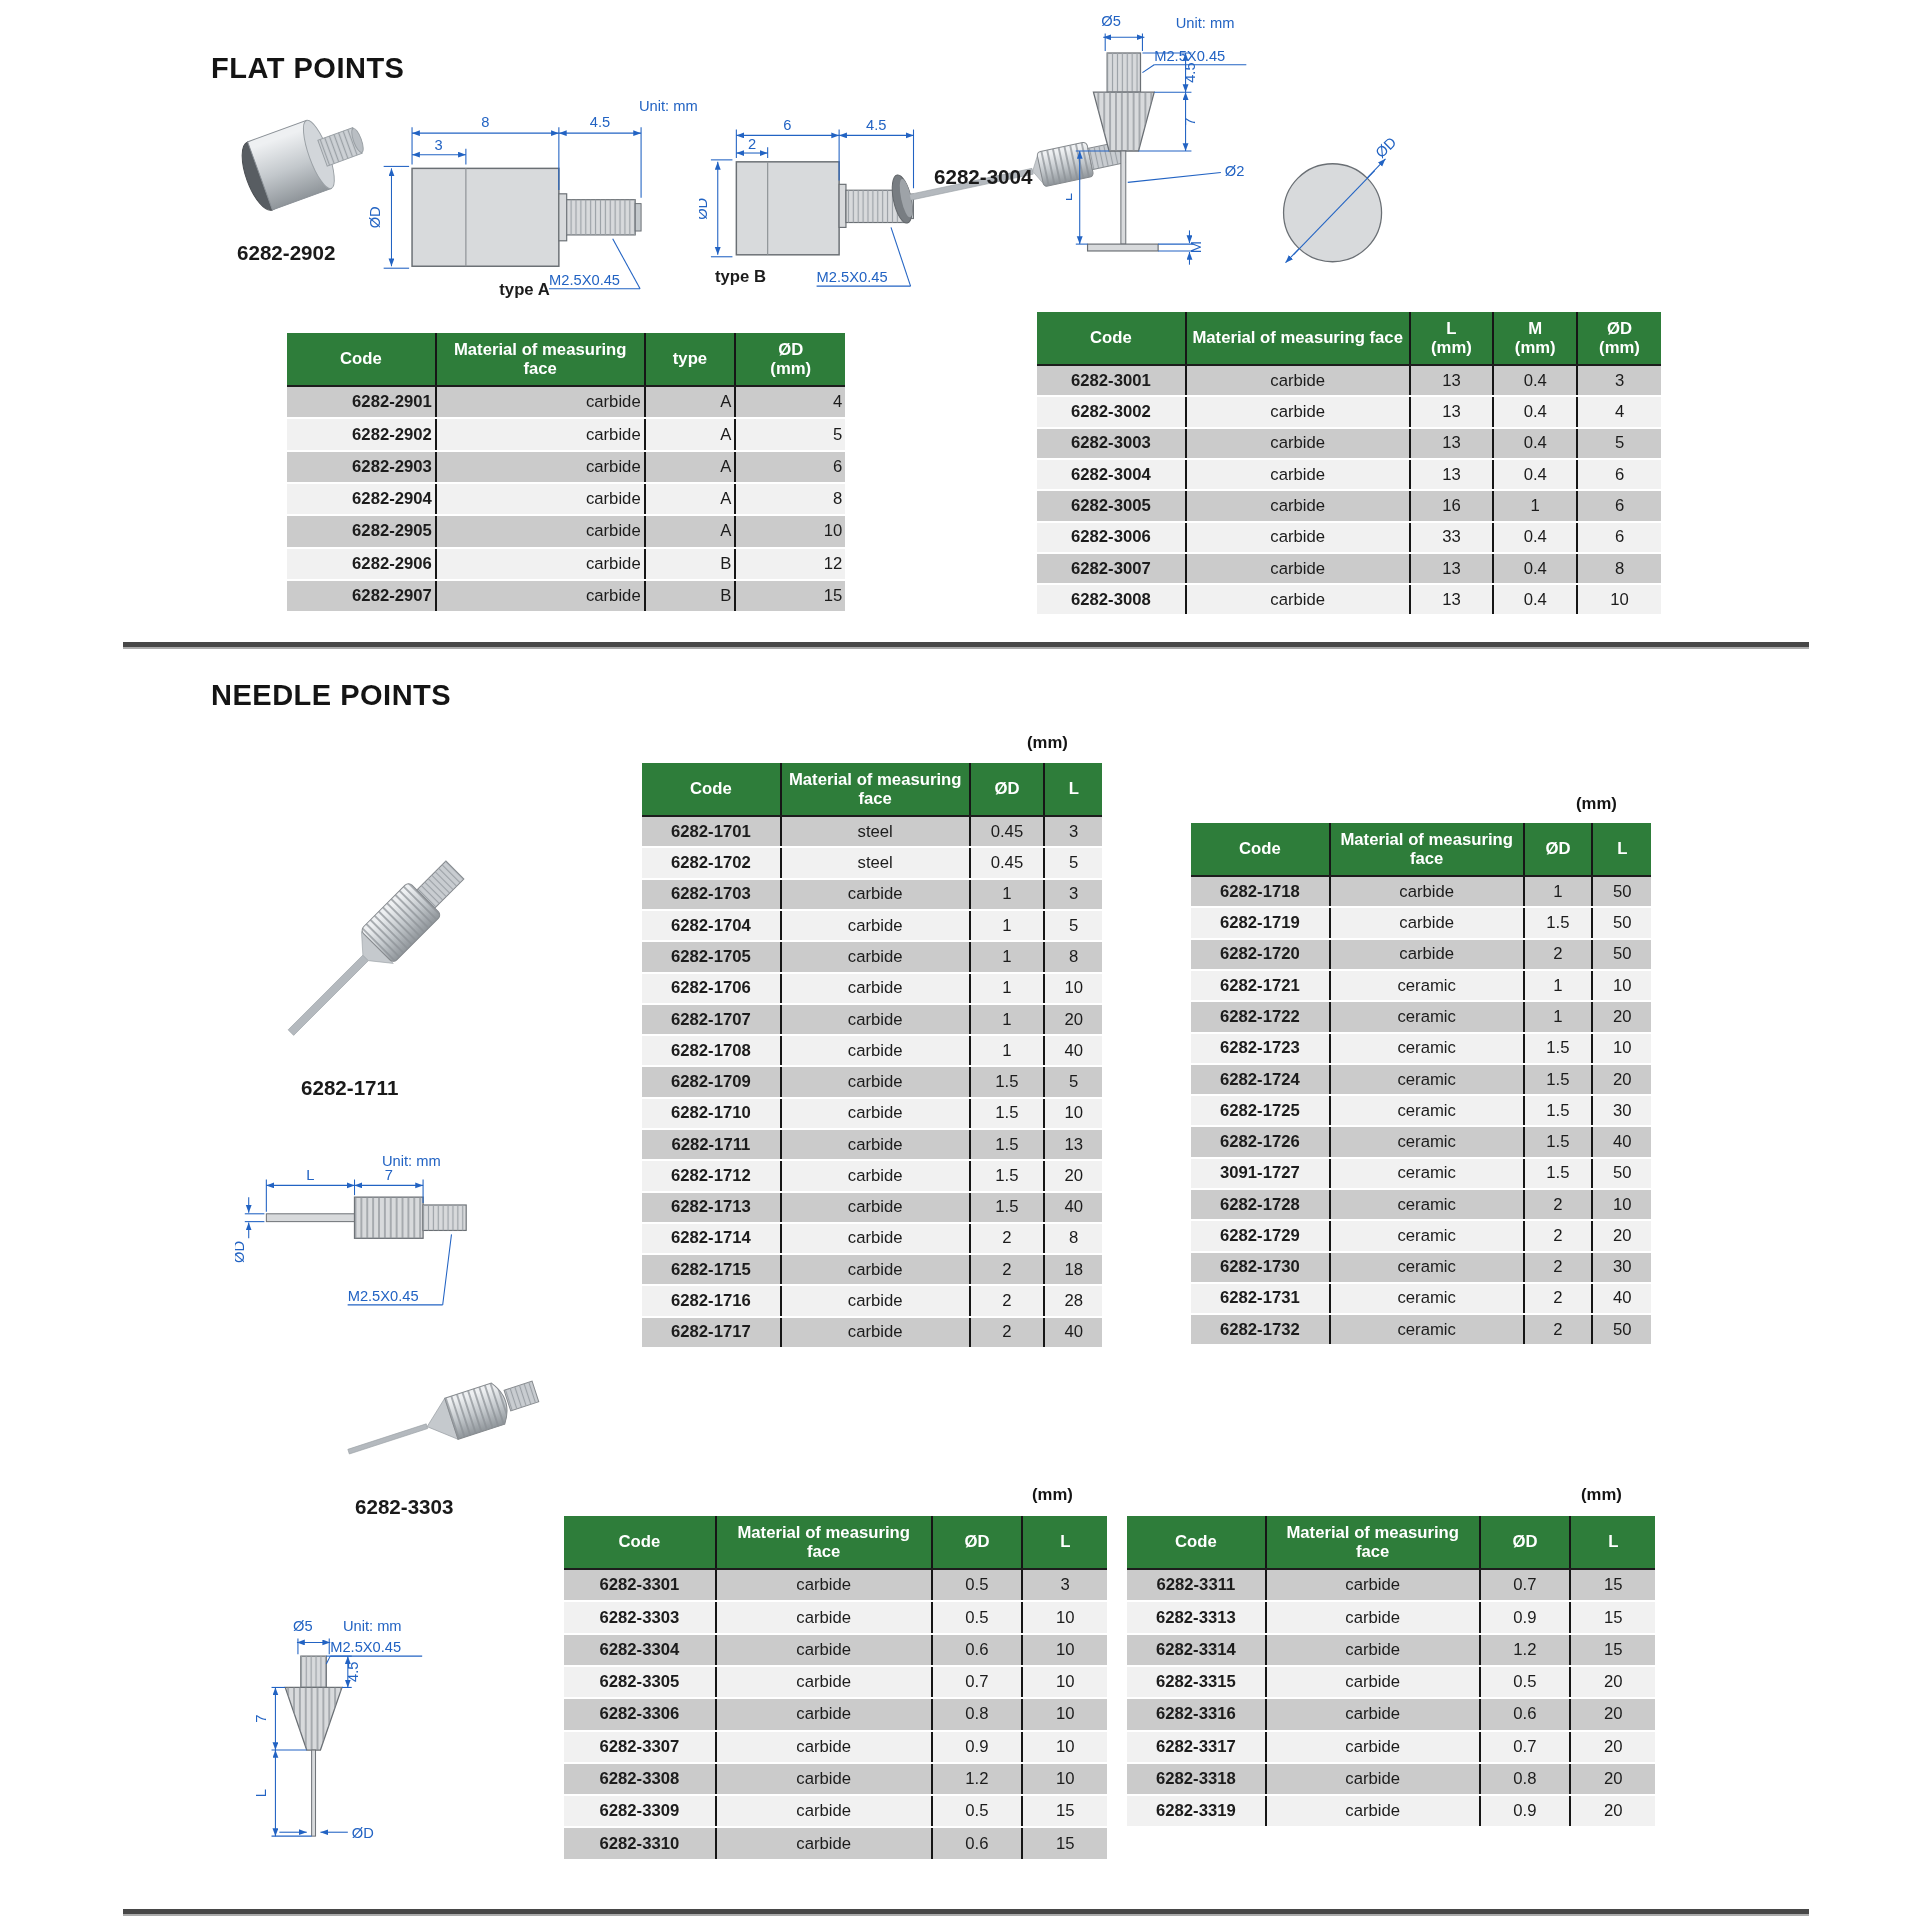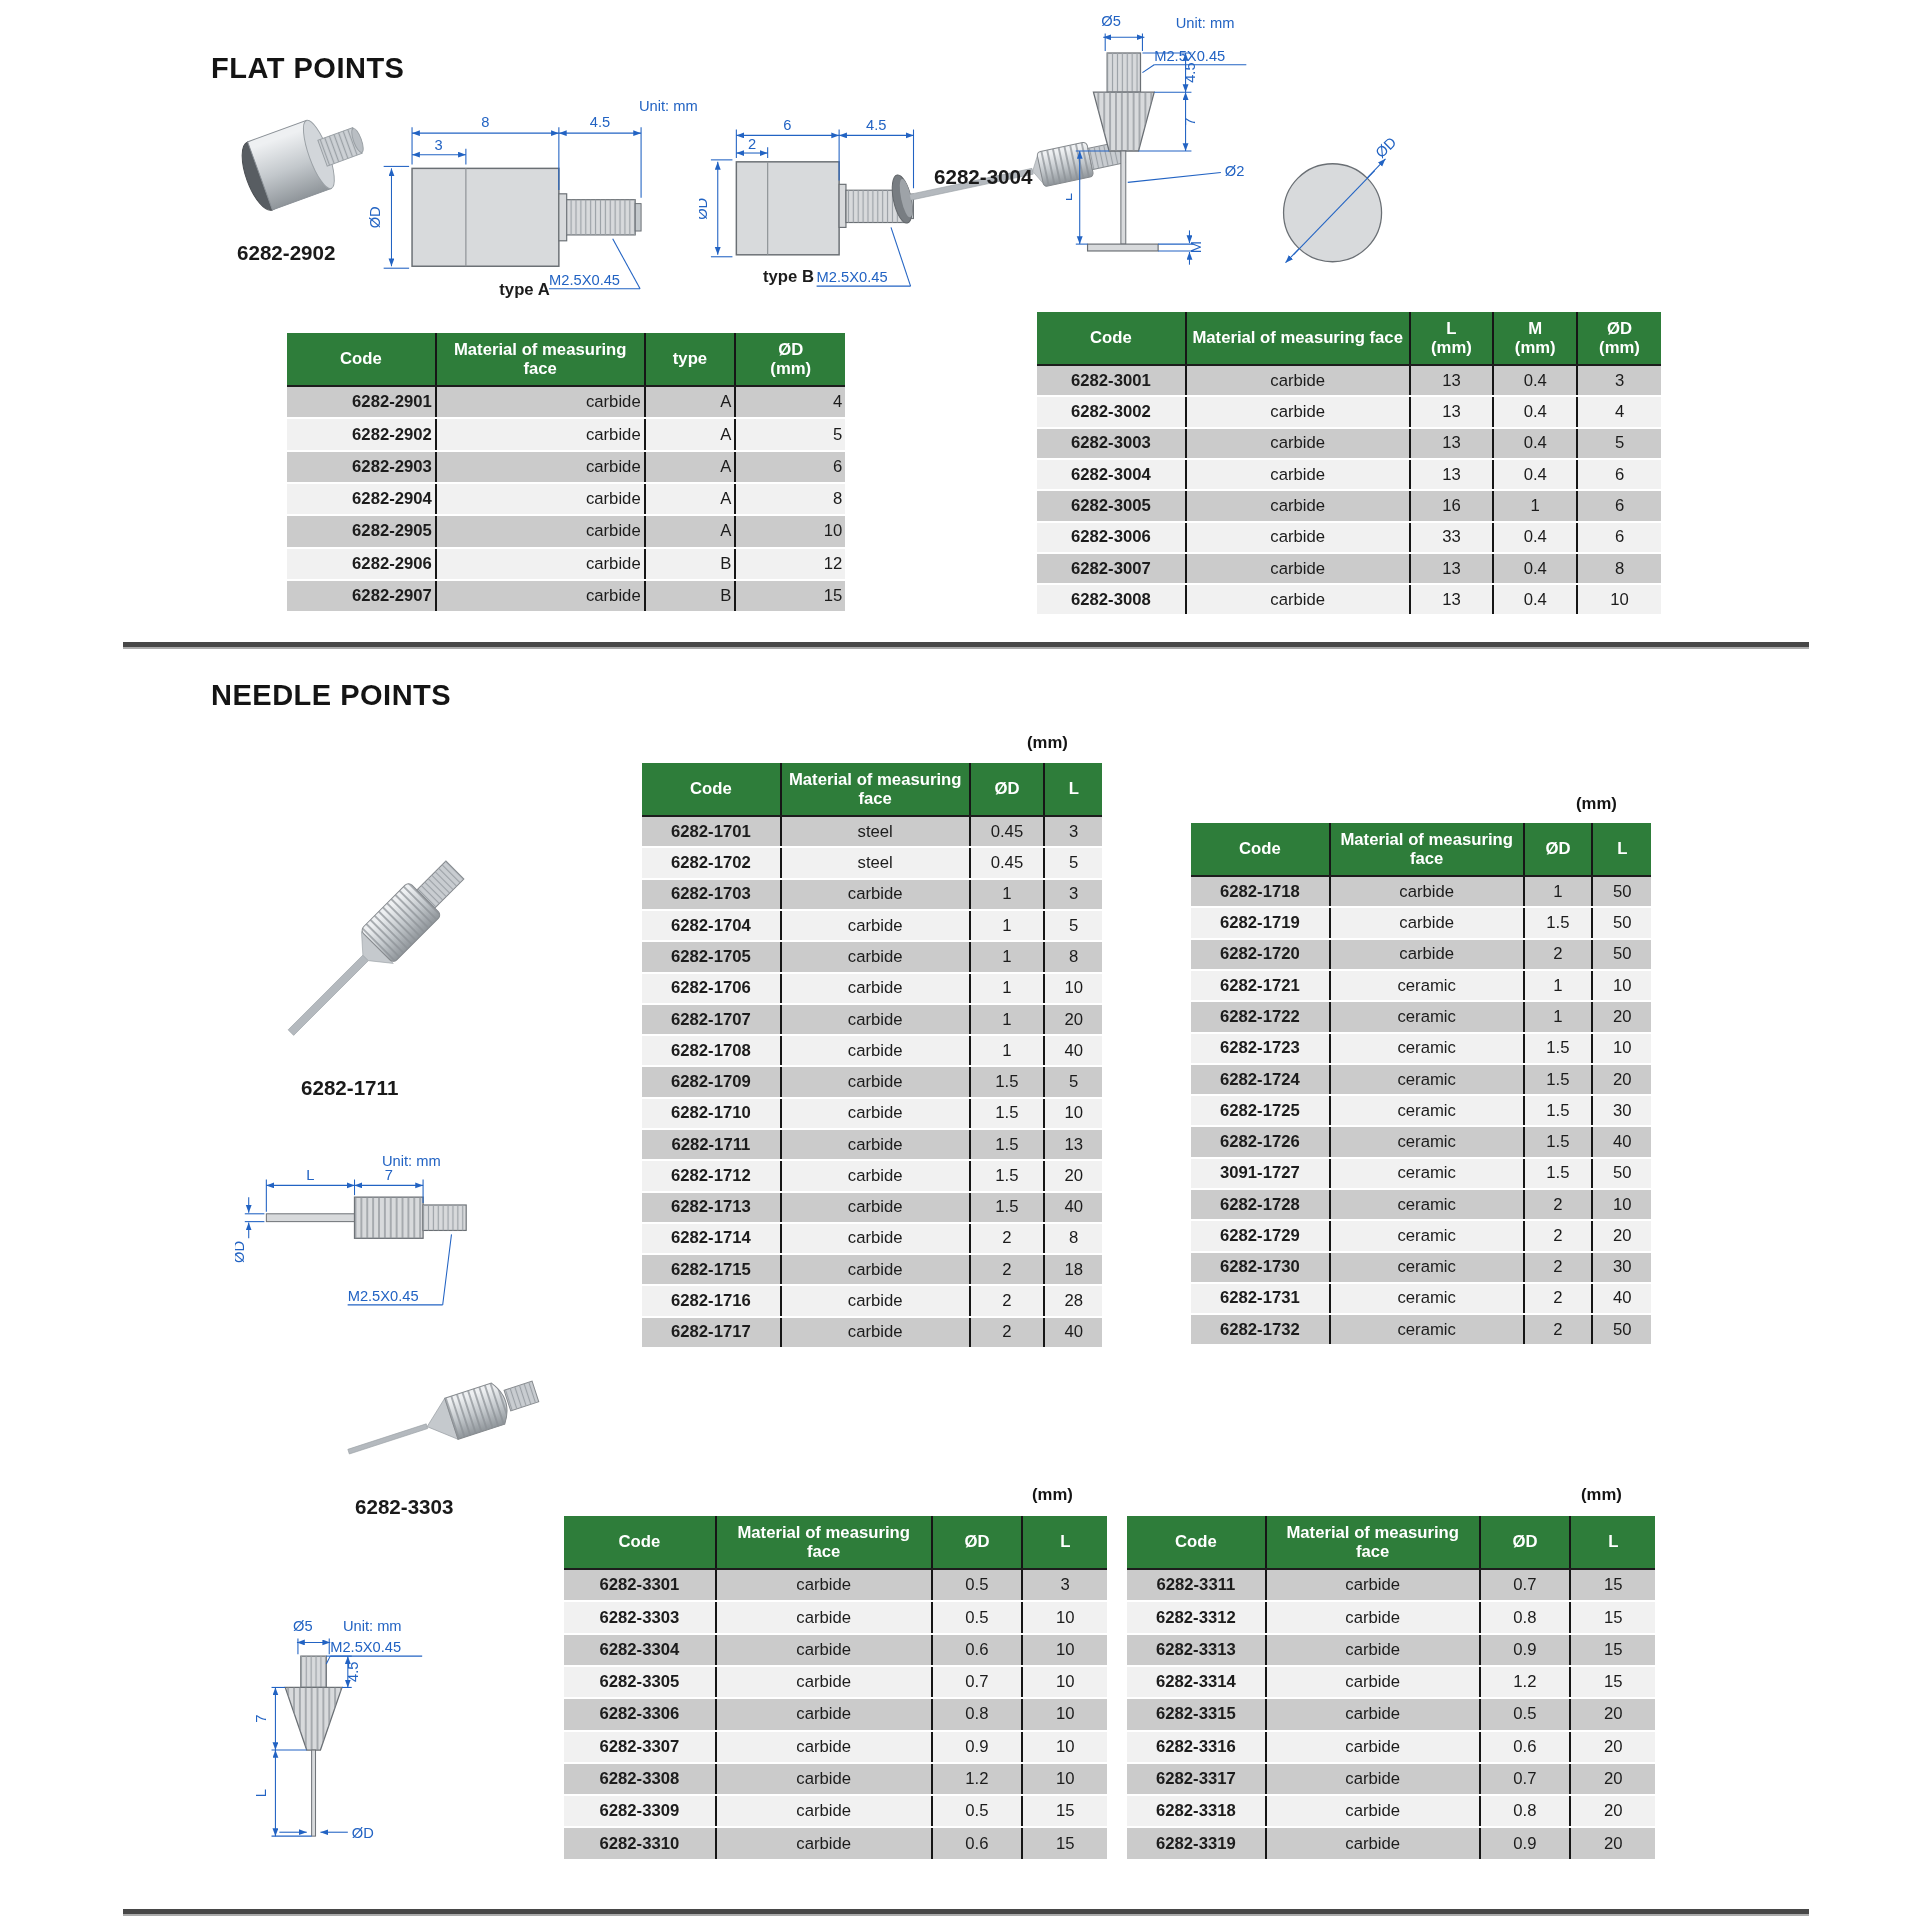--- a/index.html
+++ b/index.html
@@ -151,21 +151,21 @@
       <line x1="19" y1="55" x2="19" y2="150" marker-start="url(#mB)" marker-end="url(#mB)"></line>
       <line x1="120" y1="182" x2="216" y2="182"></line>
         <line x1="216" y1="182" x2="196" y2="122"></line>
     </g>
     <text class="dimtxt" x="90" y="22" text-anchor="middle">6</text>
     <text class="dimtxt" x="181" y="22" text-anchor="middle">4.5</text>
     <text class="dimtxt" x="54" y="42" text-anchor="middle">2</text>
     <text class="dimtxt" x="8" y="103" text-anchor="middle" transform="rotate(-90 8 103)">ØD</text>
     <text class="dimtxt" x="120" y="178" text-anchor="start">M2.5X0.45</text>
   </svg>
-  <div class="abs cap" style="left:710px;top:267px;width:157px;">type B</div>
+  <div class="abs cap" style="left:662px;top:267px;width:157px;">type B</div>
 
   <svg class="abs" style="left:856px;top:81px;" width="294" height="147" viewBox="0 0 300 150">
     <defs>
       <linearGradient id="pgB" x1="0" y1="0" x2="0" y2="1">
         <stop offset="0.1" stop-color="#eef0f2"></stop>
           <stop offset="0.55" stop-color="#c3c8cc"></stop>
           <stop offset="1" stop-color="#8f959a"></stop>
       </linearGradient>
       <pattern id="knB" width="6" height="40" patternUnits="userSpaceOnUse">
         <line x1="3" y1="0" x2="3" y2="40" stroke="#8b9095" stroke-width="1.4"></line>
@@ -802,26 +802,20 @@
         </tr>
       </thead>
       <tbody>
         <tr>
           <td class="code">6282-3311</td>
           <td>carbide</td>
           <td>0.7</td>
           <td>15</td>
         </tr>
         <tr>
-          <td class="code">6282-3312</td>
-          <td>carbide</td>
-          <td>0.8</td>
-          <td>15</td>
-        </tr>
-        <tr>
           <td class="code">6282-3313</td>
           <td>carbide</td>
           <td>0.9</td>
           <td>15</td>
         </tr>
         <tr>
           <td class="code">6282-3314</td>
           <td>carbide</td>
           <td>1.2</td>
           <td>15</td>

